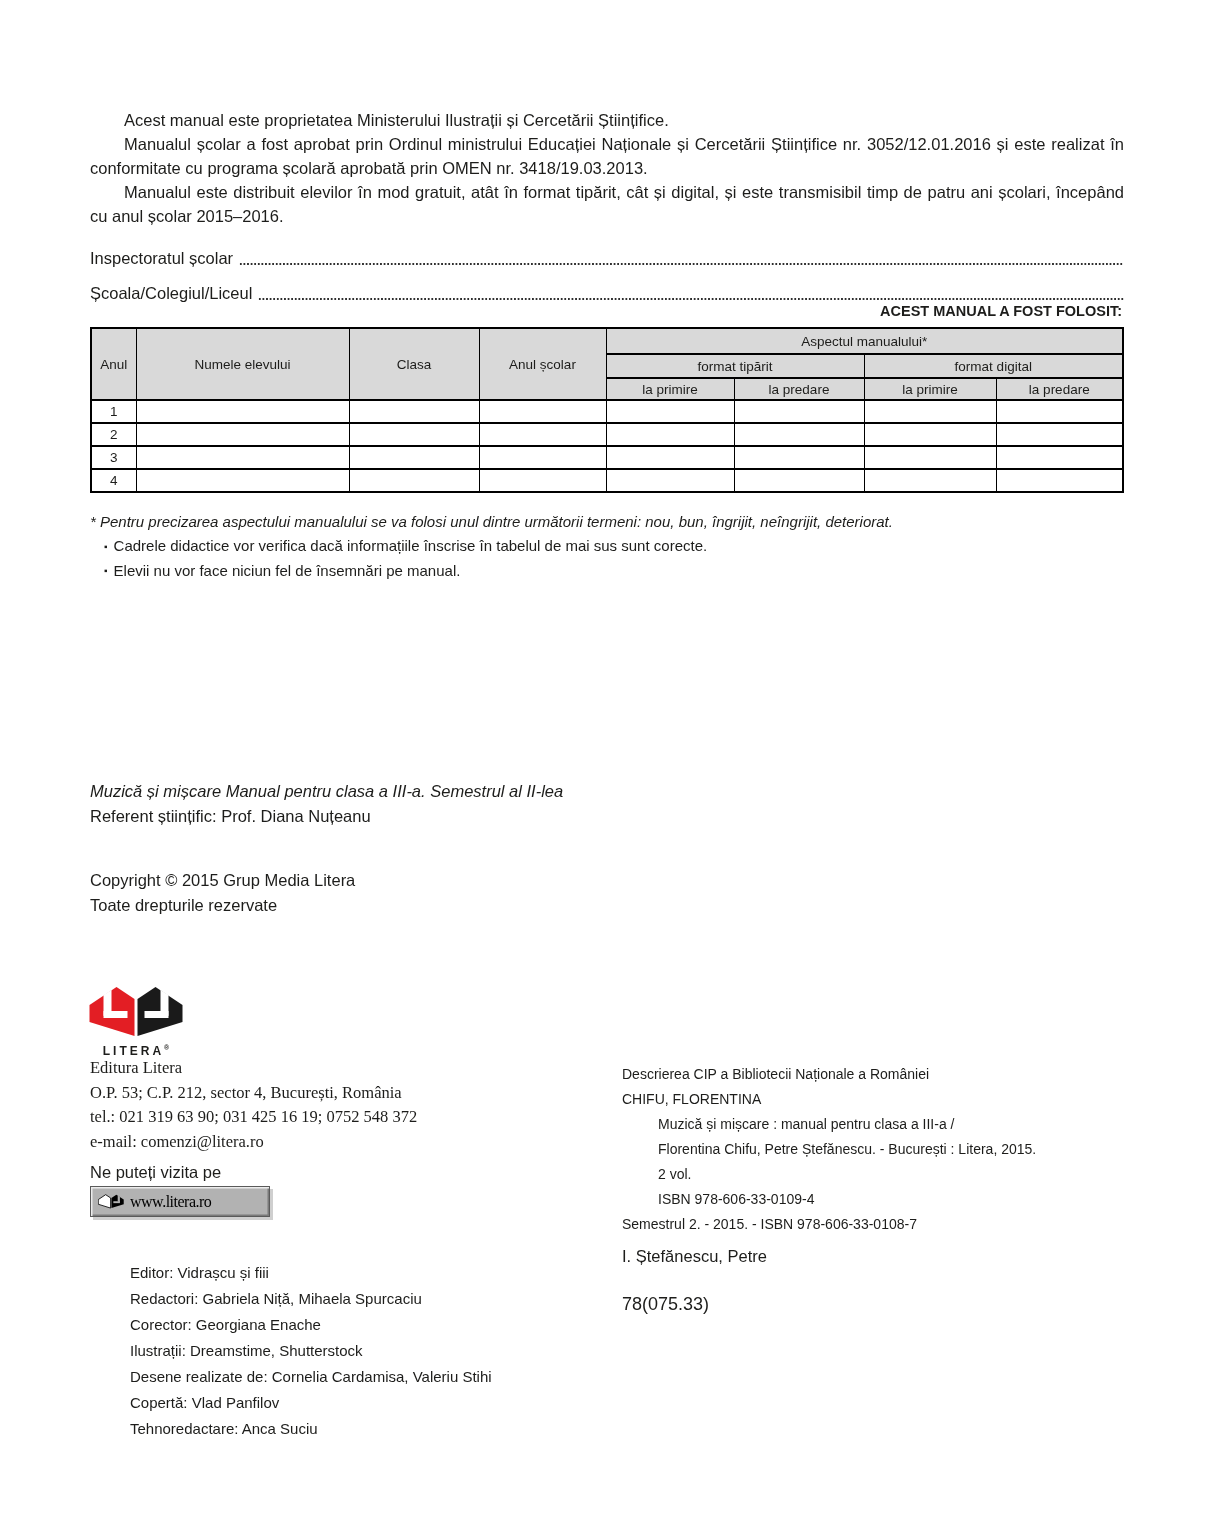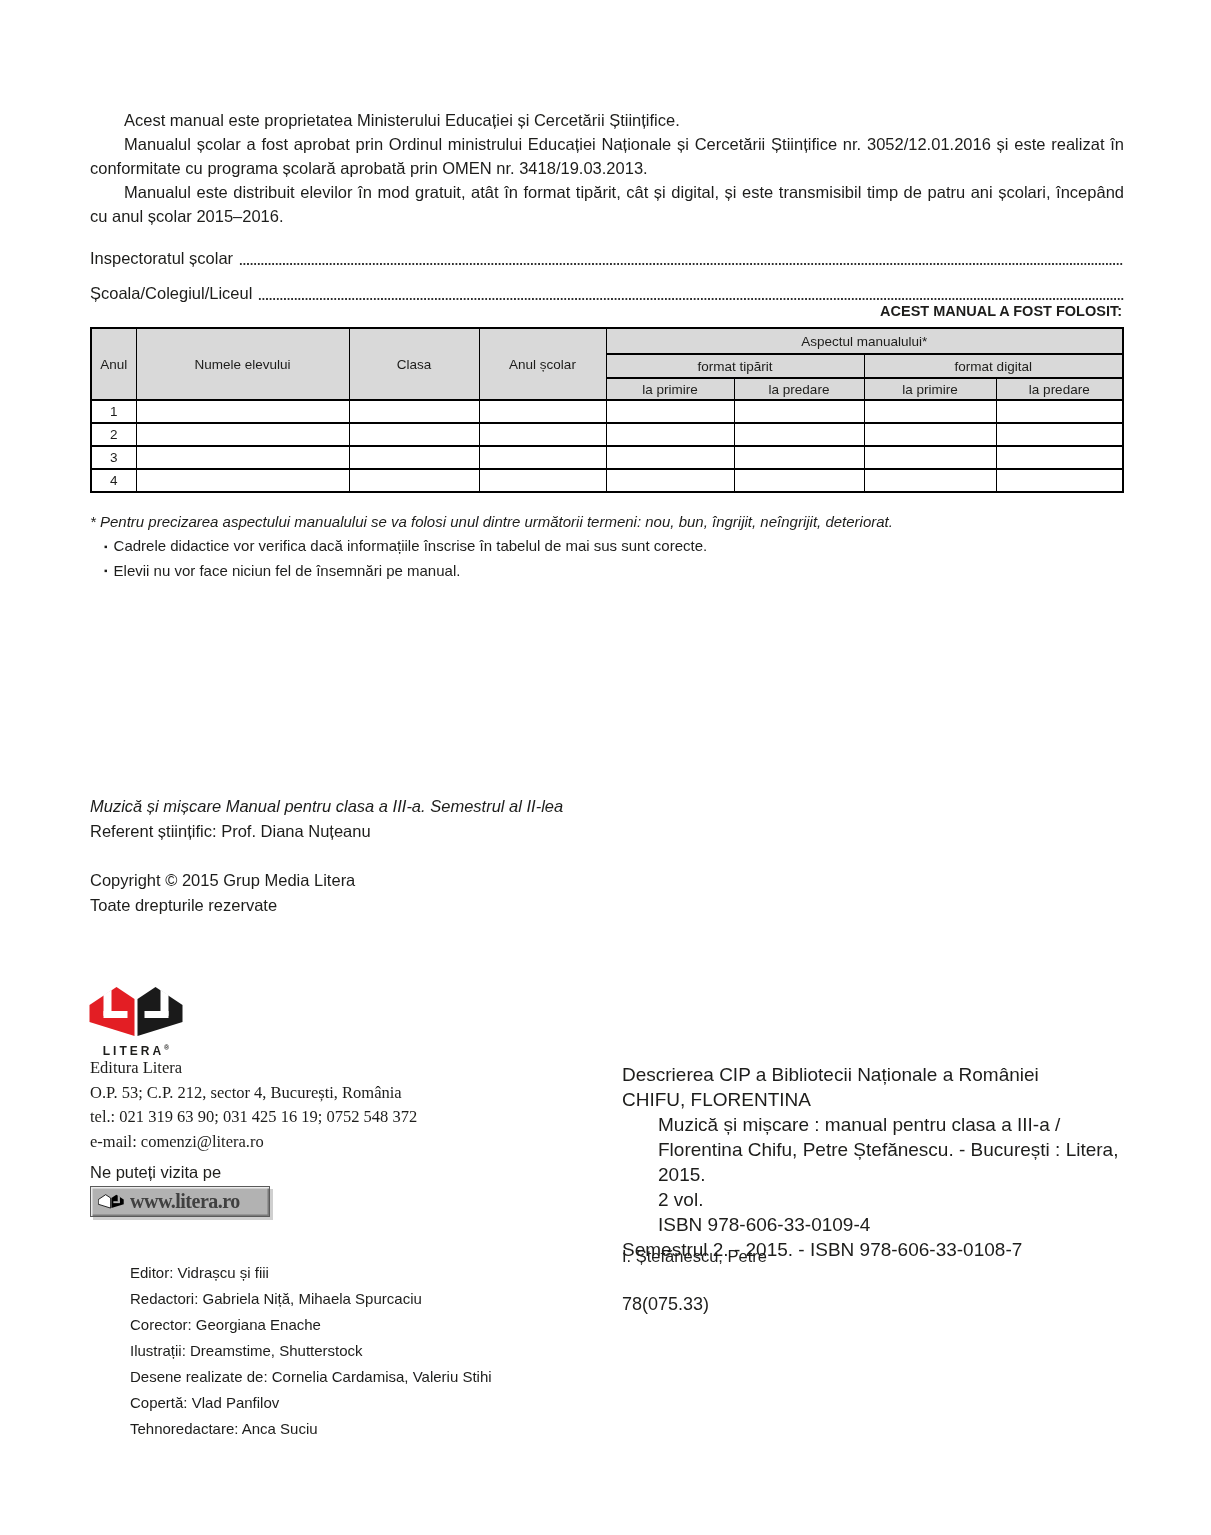--- a/index.html
+++ b/index.html
@@ -45,21 +45,21 @@
   tr.h1{height:26px;} tr.h2{height:24px;} tr.h3{height:22px;}
   tr.datarow{height:23px;}
 
   
   .footnote{left:90px;top:510px;width:1034px;font-size:15px;line-height:24px;}
   .footnote .star{font-style:italic;}
   .footnote .bullet-line{padding-left:14px;}
   .footnote .bullet{font-size:10px;vertical-align:1.5px;margin-right:6px;}
 
   
-  .title-block{left:90px;top:779px;width:700px;font-size:16.5px;line-height:25px;margin-top:15px;}
+  .title-block{left:90px;top:779px;width:700px;font-size:16.5px;line-height:25px;}
   .title-block .book-title{font-style:italic;}
 
   .copyright{left:90px;top:868px;width:700px;font-size:16.5px;line-height:25px;}
 
   
   .logo{left:88px;top:986px;width:96px;text-align:center;}
   .logo .brand{font-size:12px;font-weight:bold;letter-spacing:3px;margin-top:2px;white-space:nowrap;}
   .logo .brand sup{font-size:7px;letter-spacing:0;}
 
   .address{left:90px;top:1056px;width:520px;font-size:16.5px;line-height:24.5px;font-family:Liberation Serif, serif;}
@@ -68,38 +68,38 @@
   
   .badge{
     left:90px;top:1186px;width:180px;height:31px;
     background:#b2b2b2;
     border:1px solid #5a5a5a;
     box-shadow:inset 1.5px 1.5px 0 #ececec, inset -1.5px -1.5px 0 #7a7a7a, 3px 3px 0 0 #cfcfcf;
     display:flex;align-items:center;gap:6px;padding:0 7px;box-sizing:border-box;
   }
   .badge .site{
     font-family:"Liberation Serif","DejaVu Serif",serif;
-    font-weight:bold;font-size:20px;color:#404040;letter-spacing:-0.5px;white-space:nowrap;
+    font-weight:normal;font-size:16px;color:#000000;letter-spacing:-0.5px;white-space:nowrap;
   }
 
   .credits{left:90px;top:1260px;width:520px;font-size:15px;line-height:26px;margin-left:40px;}
 
   
-  .cip{left:622px;top:1062px;width:520px;font-size:19px;line-height:25px;}
+  .cip{left:622px;top:1062px;width:520px;font-size:14px;line-height:25px;}
   .cip .ind{padding-left:36px;}
   .contributor{left:622px;top:1247px;width:400px;font-size:16.5px;}
   .udc{left:622px;top:1294px;width:400px;font-size:18px;}
 </style>
 </head>
 <body>
 
 <div class="page">
 
   <div class="abs intro">
-    <p>Acest manual este proprietatea Ministerului Educației și Cercetării Științifice.</p>
+    <p>Acest manual este proprietatea Ministerului Ilustrații și Cercetării Științifice.</p>
     <p>Manualul școlar a fost aprobat prin Ordinul ministrului Educației Naționale și Cercetării Științifice nr. 3052/12.01.2016 și este realizat în conformitate cu programa școlară aprobată prin OMEN nr. 3418/19.03.2013.</p>
     <p>Manualul este distribuit elevilor în mod gratuit, atât în format tipărit, cât și digital, și este transmisibil timp de patru ani școlari, începând cu anul școlar 2015–2016.</p>
   </div>
 
   <div class="abs form-line form1">
     <span class="label">Inspectoratul școlar</span>
     <span class="leader"></span>
   </div>
   <div class="abs form-line form2">
     <span class="label">Școala/Colegiul/Liceul</span>

